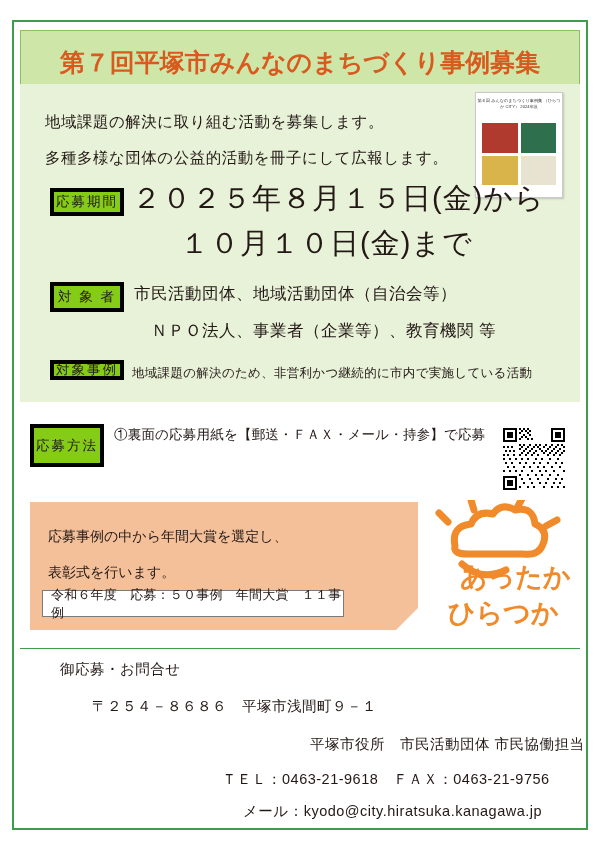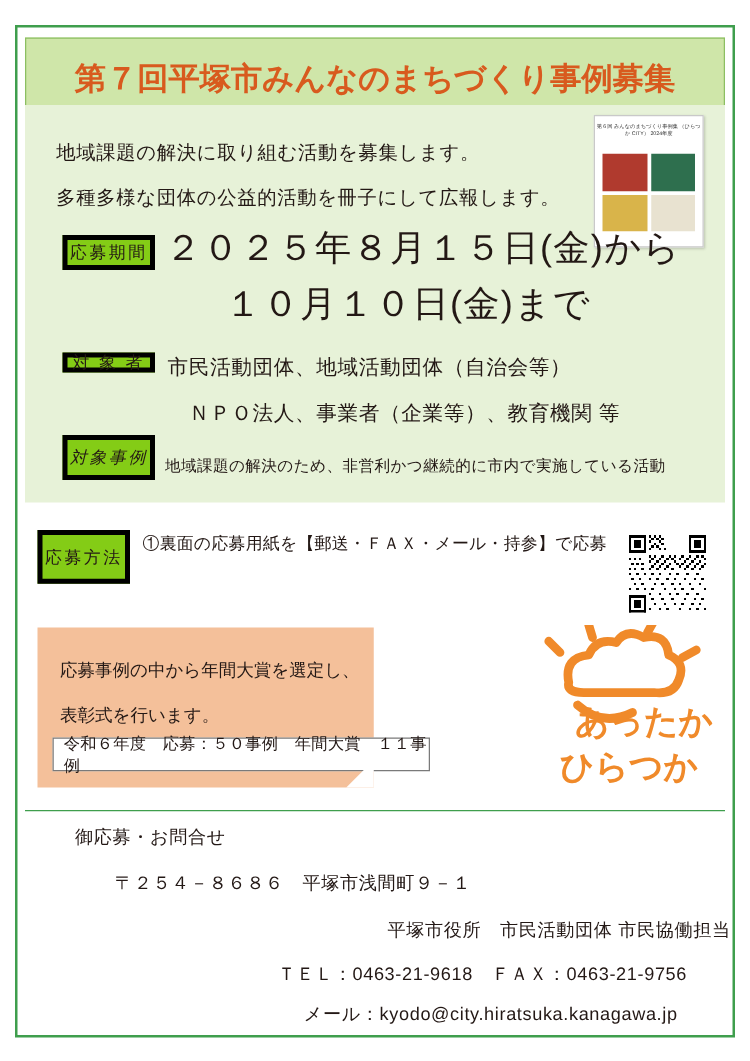--- a/index.html
+++ b/index.html
@@ -132,34 +132,34 @@
     font-size: 29px;
     letter-spacing: 1px;
   }
   .val-period2 {
     left: 160px; top: 140px;
     font-size: 29px;
     letter-spacing: 1px;
   }
 
   
-  .lbl-target { left: 30px; top: 198px; width: 74px; height: 16px; }
+  .lbl-target { left: 30px; top: 198px; width: 74px; height: 30px; }
   .val-target1 {
     left: 114px; top: 199px;
     font-size: 16.5px;
     letter-spacing: 0.5px;
   }
   .val-target2 {
     left: 131px; top: 236px;
     font-size: 16.5px;
     letter-spacing: 0.5px;
   }
 
   
-  .lbl-case { left: 30px; top: 264px; width: 74px; height: 36px; font-style: italic; }
+  .lbl-case { left: 30px; top: 276px; width: 74px; height: 20px; }
   .val-case {
     left: 112px; top: 281px;
     font-size: 12.5px;
     letter-spacing: 0.3px;
   }
 
   
   .lbl-method { left: 30px; top: 424px; width: 74px; height: 43px; }
   .val-method1 {
     left: 114px; top: 426px;
@@ -180,21 +180,21 @@
     height: 62px;
     background: #ffffff;
   }
   .qr svg { display: block; }
 
   
   .orange-block {
     position: absolute;
     left: 30px;
     top: 502px;
-    width: 269px;
+    width: 388px;
     height: 128px;
     background: #f4c09a;
   }
   .orange-block .fold {
     position: absolute;
     right: 0;
     bottom: 0;
     width: 0;
     height: 0;
     border-left: 22px solid transparent;

